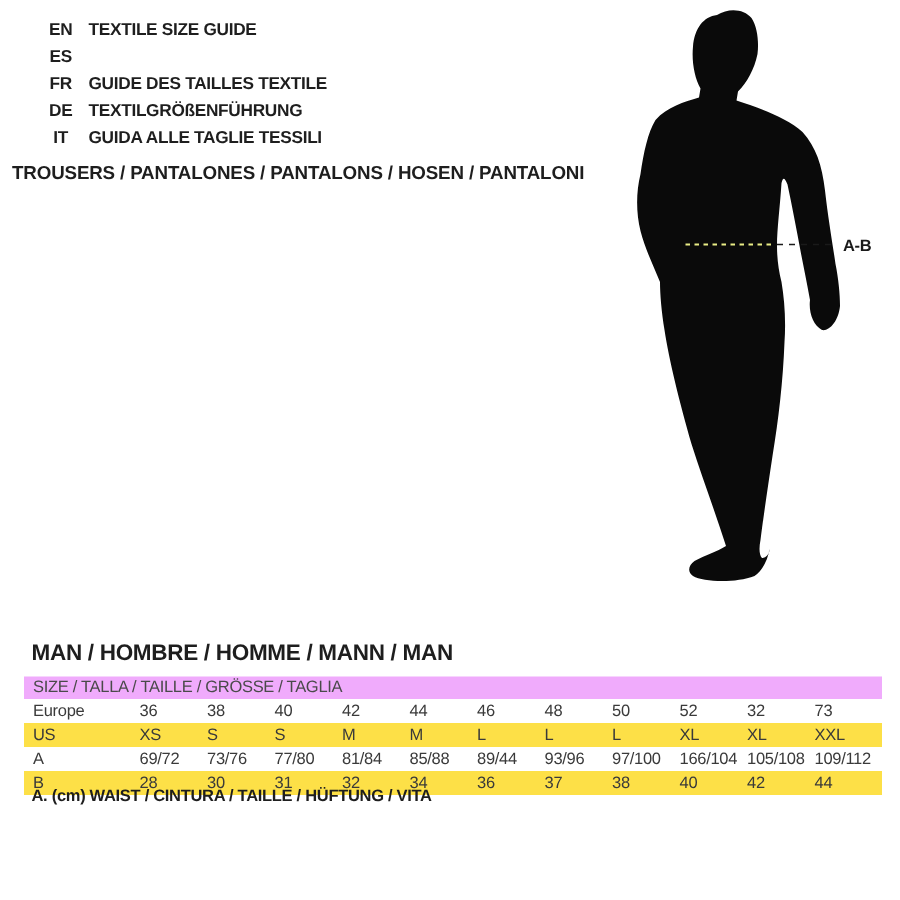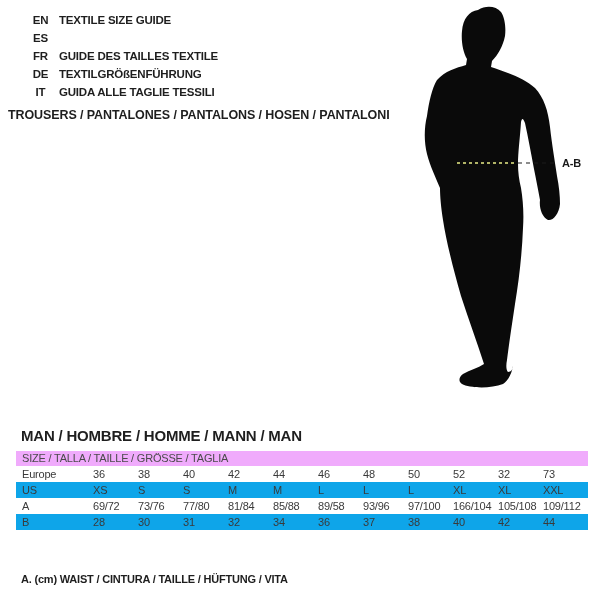--- a/index.html
+++ b/index.html
@@ -36,32 +36,32 @@
   }
 
   
   .size-table { position: absolute; left: 16px; top: 451px; width: 572px; }
   .table-header {
     height: 15px; line-height: 15px;
     background: #f0abfc; color: #4a4a4a;
     font-size: 11px; padding-left: 6px;
   }
   .table-row { display: grid; grid-template-columns: 77px repeat(11, 1fr); height: 16px; }
-  .table-row.striped { background: #0ea5e9; }
+  .table-row.striped { background: #fde047; }
   .row-label {
     font-size: 11px; line-height: 16px; color: #3a3a3a;
     padding-left: 6px; text-align: left;
   }
   .cell {
     font-size: 11px; line-height: 16px; color: #3a3a3a;
     text-align: left;
   }
 
   
-  .footnotes { position: absolute; left: 21px; top: 570px; }
+  .footnotes { position: absolute; left: 21px; top: 522px; }
   .footnote { font-size: 11px; font-weight: 700; height: 18px; line-height: 18px; }
 </style>
 </head>
 <body>
 
 <div class="langs">
   <div class="lang-row">
     <span class="lang-code">EN</span>
     <span class="lang-label">TEXTILE SIZE GUIDE</span>
   </div>
@@ -162,21 +162,21 @@
     <span class="cell">XXL</span>
   </div>
 
   <div class="table-row">
     <span class="row-label">A</span>
     <span class="cell">69/72</span>
     <span class="cell">73/76</span>
     <span class="cell">77/80</span>
     <span class="cell">81/84</span>
     <span class="cell">85/88</span>
-    <span class="cell">89/58</span>
+    <span class="cell">89/44</span>
     <span class="cell">93/96</span>
     <span class="cell">97/100</span>
     <span class="cell">166/104</span>
     <span class="cell">105/108</span>
     <span class="cell">109/112</span>
   </div>
 
   <div class="table-row striped">
     <span class="row-label">B</span>
     <span class="cell">28</span>

